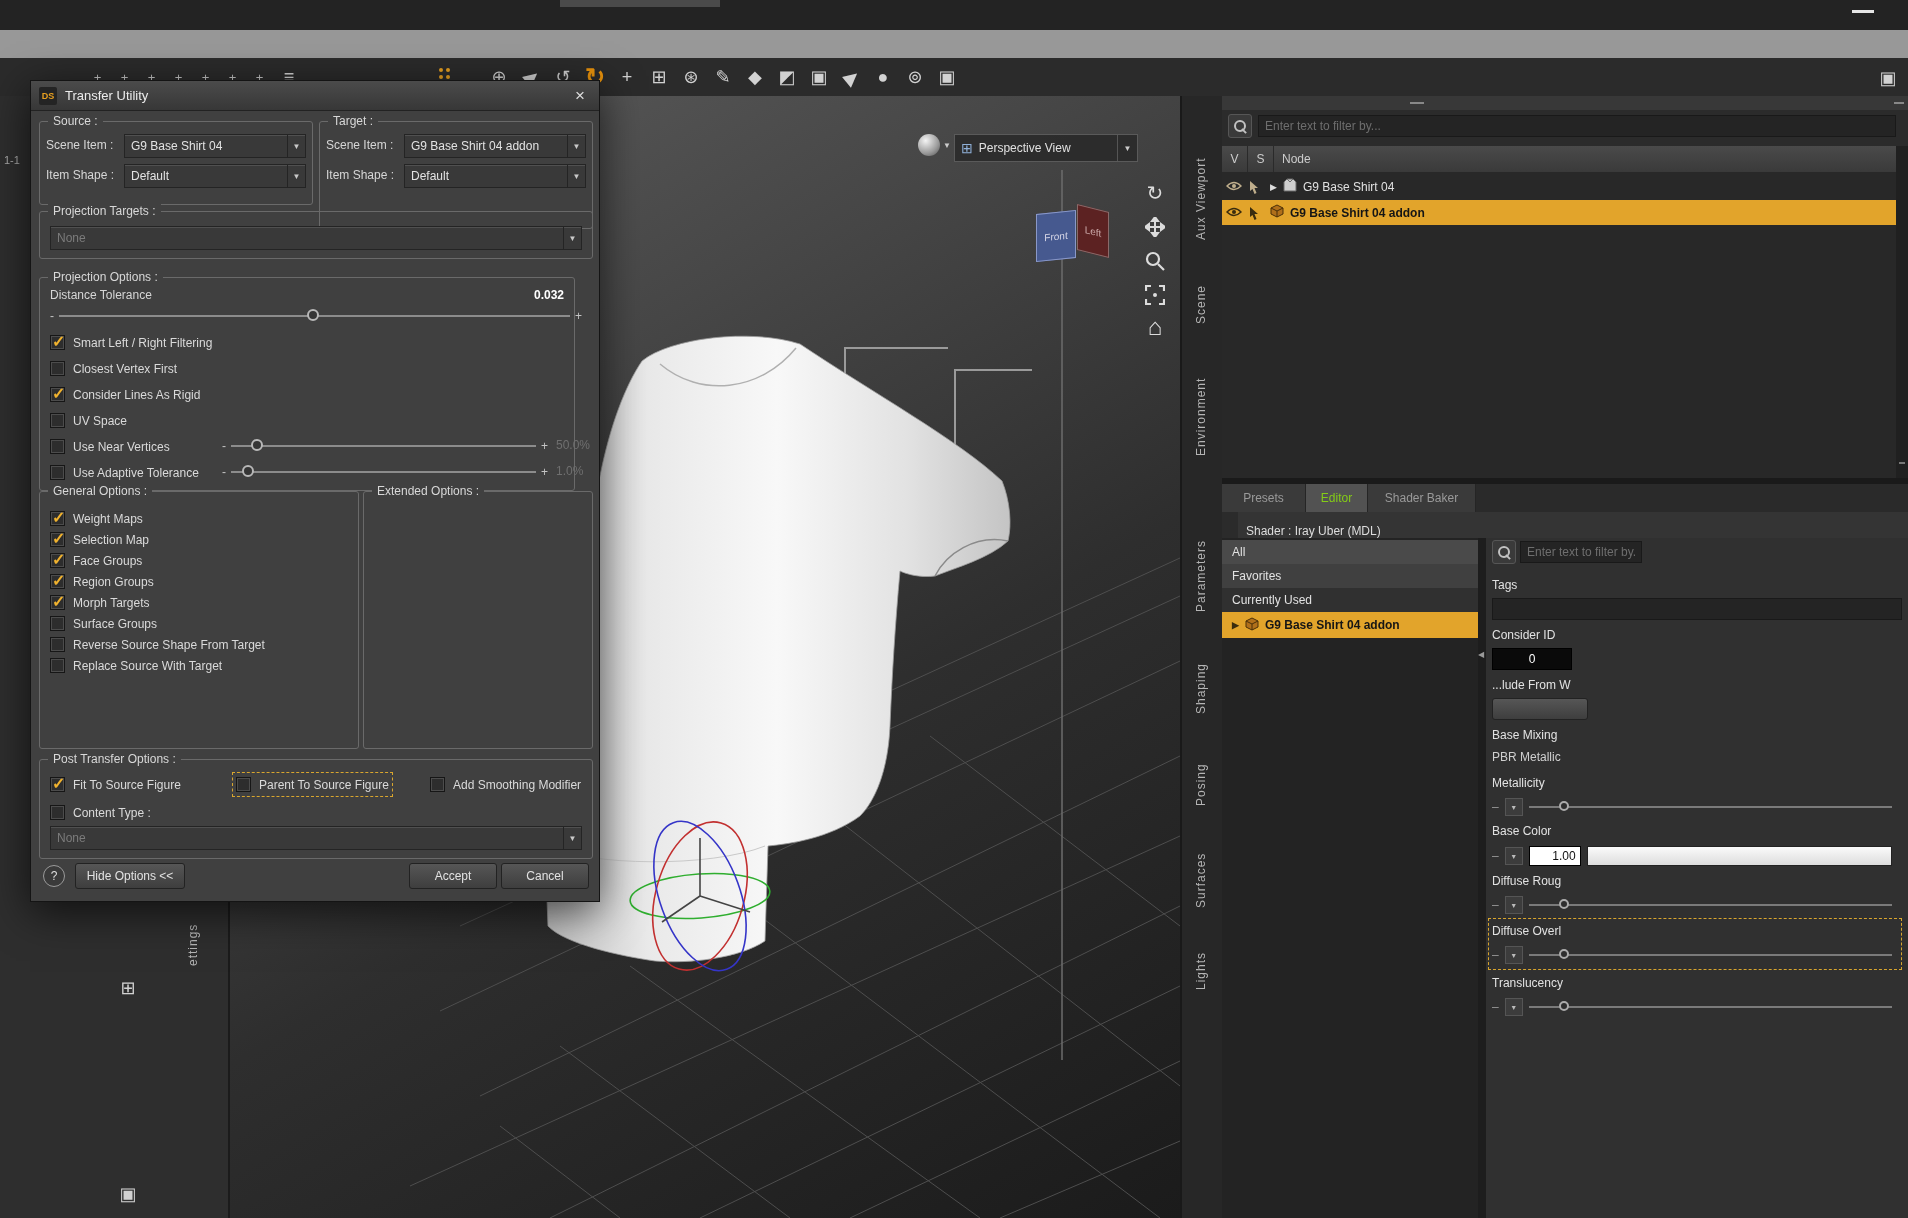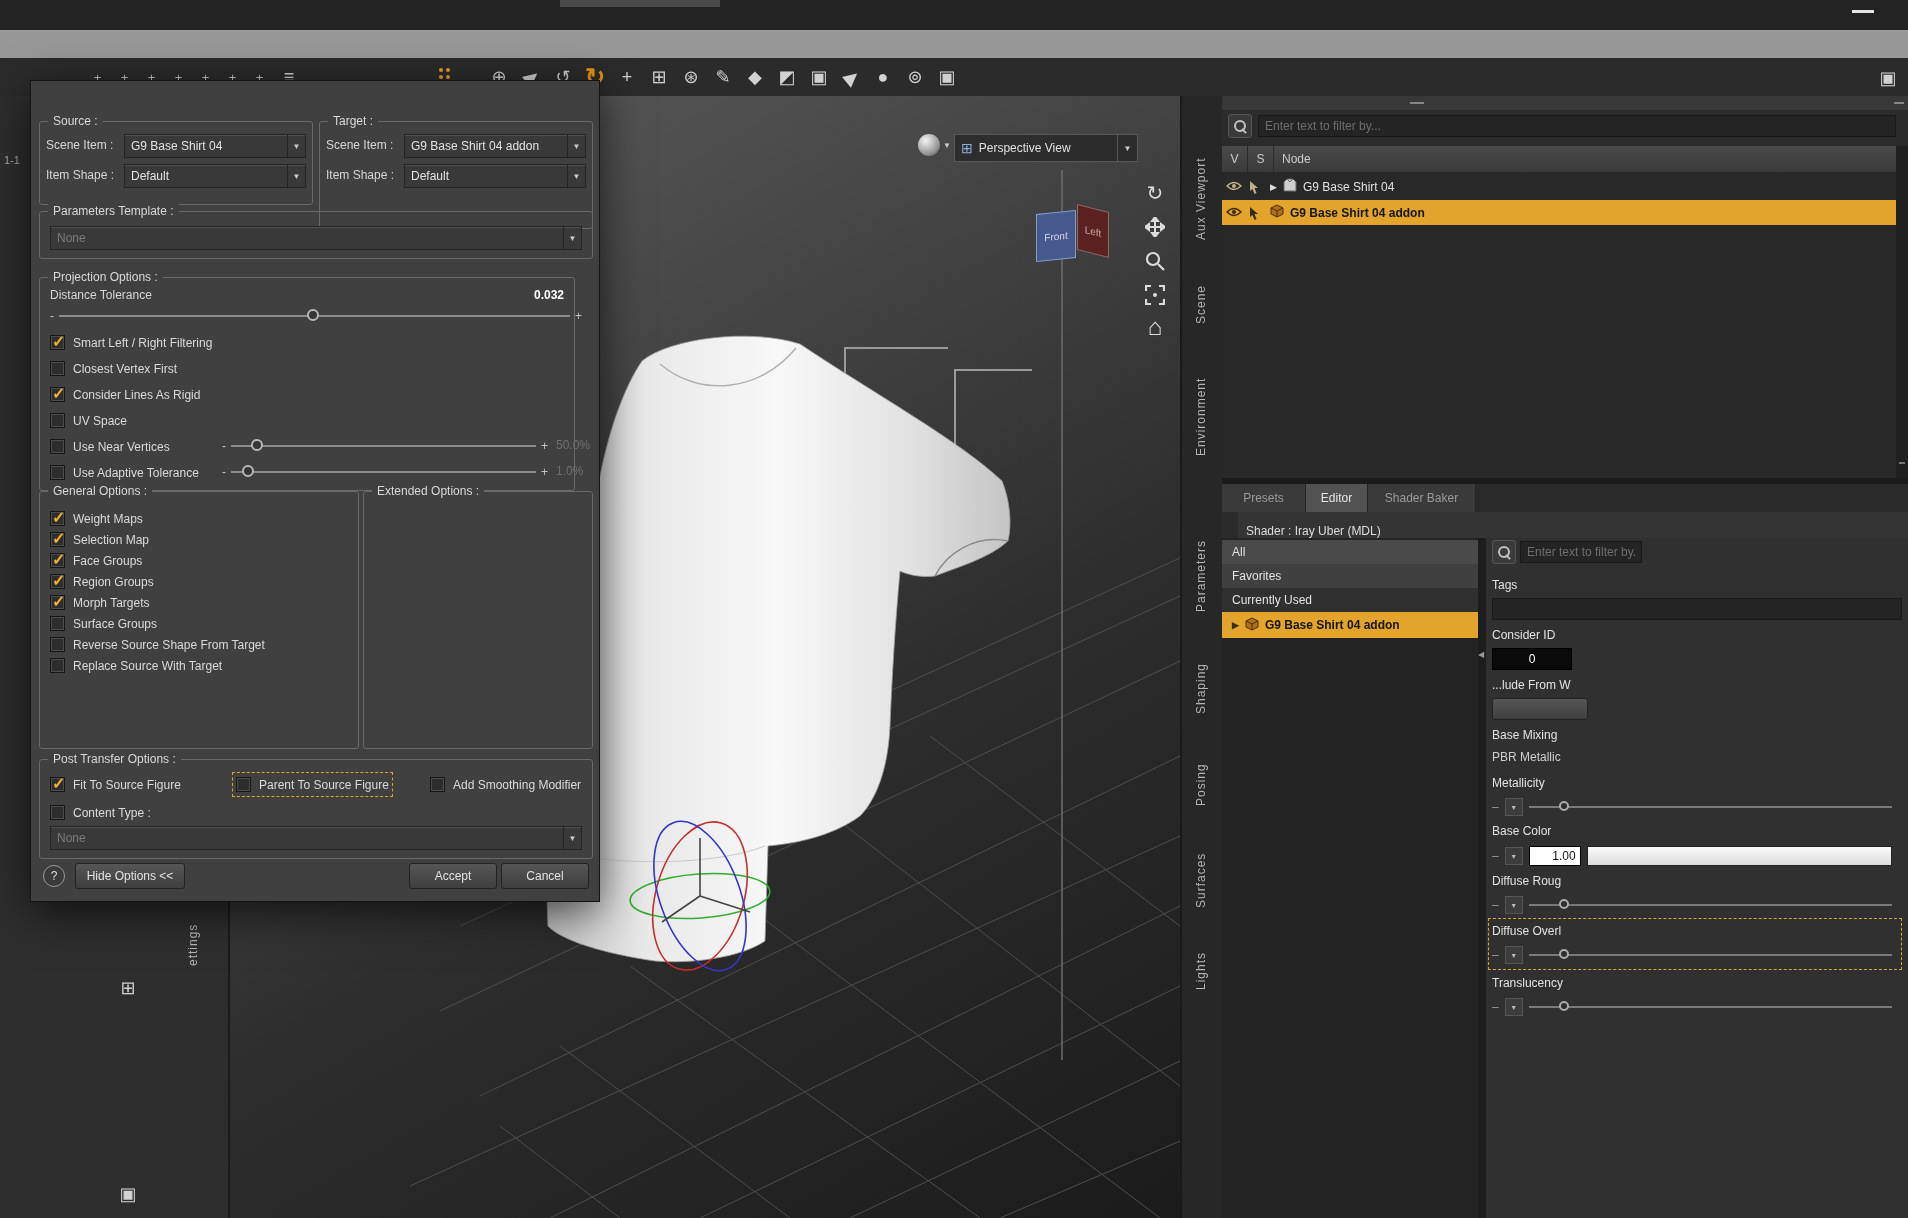--- a/index.html
+++ b/index.html
@@ -54,21 +54,21 @@
   .field{background:#242424;border:1px solid #191919;color:#c8c8c8;padding:0 6px;font-size:12px;
          font-family:"Liberation Sans",sans-serif}
   .field::placeholder{color:#6e6e6e}
   .sq-btn{background:#3a3a3a;border:1px solid #565656;border-radius:3px;display:flex;align-items:center;justify-content:center}
   .colhead{display:flex;align-items:center;background:linear-gradient(#4a4a4a,#3a3a3a);color:#ccc}
   .colhead span{border-right:1px solid #2a2a2a;display:flex;align-items:center;justify-content:center;height:100%}
   .srow{position:absolute;display:flex;align-items:center;gap:6px;padding-left:4px;color:#e0e0e0}
   .srow.sel{background:#e2a42b;color:#151515;font-weight:bold}
   .eyeico,.curico{width:16px;height:14px;display:inline-flex}
   .tabbtn{display:flex;align-items:center;justify-content:center;background:#3a3a3a;color:#9a9a9a;border-right:1px solid #252525}
-  .tabbtn.active{background:#525252;color:#e5e5e5}
+  .tabbtn.active{background:#525252;color:#84cc16}
   .lrow{position:absolute;left:0;width:256px;height:24px;display:flex;align-items:center;padding-left:10px;color:#e2e2e2}
   .plabel{position:absolute;color:#e2e2e2}
   .pmini{width:18px;height:18px;background:#3c3c3c;border:1px solid #555;color:#bbb;display:flex;align-items:center;justify-content:center;flex:none}
   .pmini::after{content:"▼";font-size:7px}
   .prow{position:absolute;display:flex;align-items:center;gap:6px;color:#999}
   .prow::before{content:"–";color:#999}
   .ptrack{position:relative;height:2px;background:#7a7a7a;flex:1}
   .pknob{position:absolute;top:-5px;width:10px;height:10px;border:2px solid #ababab;border-radius:50%;background:#2e2e2e;margin-left:-6px}
 
   
@@ -423,20 +423,25 @@
     <span class="plabel" style="left:270px;top:880px">Translucency</span>
     <div class="prow" style="left:270px;top:902px;width:400px">
       <span class="pmini"></span>
       <span class="ptrack">
           <span class="pknob" style="left:10%"></span>
         </span>
     </div>
   </div>
 
   <div class="abs dialog">
+    <div class="dtitle">
+      <span class="dslogo">DS</span>
+      <span class="dtitle-text">Transfer Utility</span>
+      <span class="dclose">×</span>
+    </div>
 
     <div class="grp" style="left:8px;top:40px;width:274px;height:84px">
       <span class="legend">Source :</span>
       <span class="dlabel" style="left:6px;top:16px">Scene Item :</span>
       <div class="dd" style="left:84px;top:12px;width:182px">
         <span class="dd-text">G9 Base Shirt 04</span>
         <span class="dd-btn"></span>
       </div>
       <span class="dlabel" style="left:6px;top:46px">Item Shape :</span>
       <div class="dd" style="left:84px;top:42px;width:182px">
@@ -453,21 +458,21 @@
         <span class="dd-btn"></span>
       </div>
       <span class="dlabel" style="left:6px;top:46px">Item Shape :</span>
       <div class="dd" style="left:84px;top:42px;width:182px">
         <span class="dd-text">Default</span>
         <span class="dd-btn"></span>
       </div>
     </div>
 
     <div class="grp" style="left:8px;top:130px;width:554px;height:48px">
-      <span class="legend">Parameters Template :</span>
+      <span class="legend">Projection Targets :</span>
       <div class="dd disabled" style="left:10px;top:14px;width:532px">
         <span class="dd-text">None</span>
         <span class="dd-btn"></span>
       </div>
     </div>
 
     <div class="grp" style="left:8px;top:196px;width:536px;height:214px">
       <span class="legend">Projection Options :</span>
       <span class="dlabel" style="left:10px;top:10px">Distance Tolerance</span>
       <span class="dlabel" style="right:10px;top:10px;font-weight:bold;color:#fff">0.032</span>

